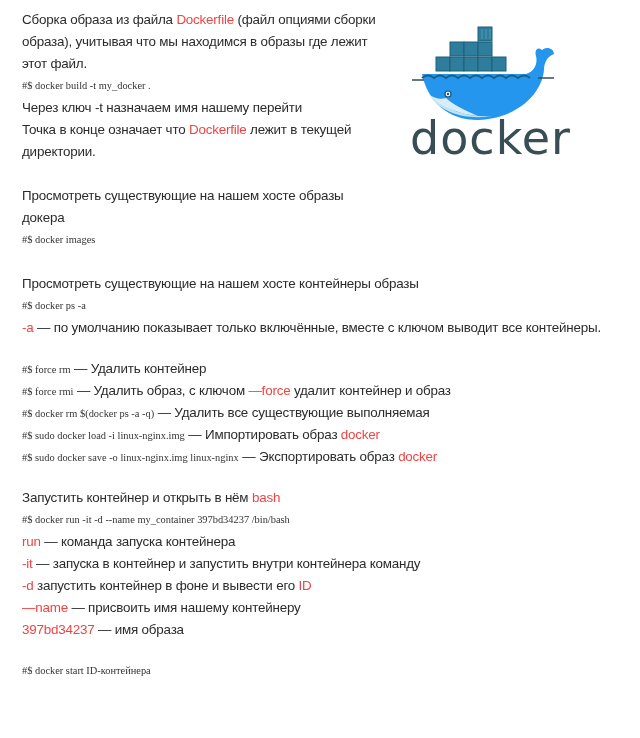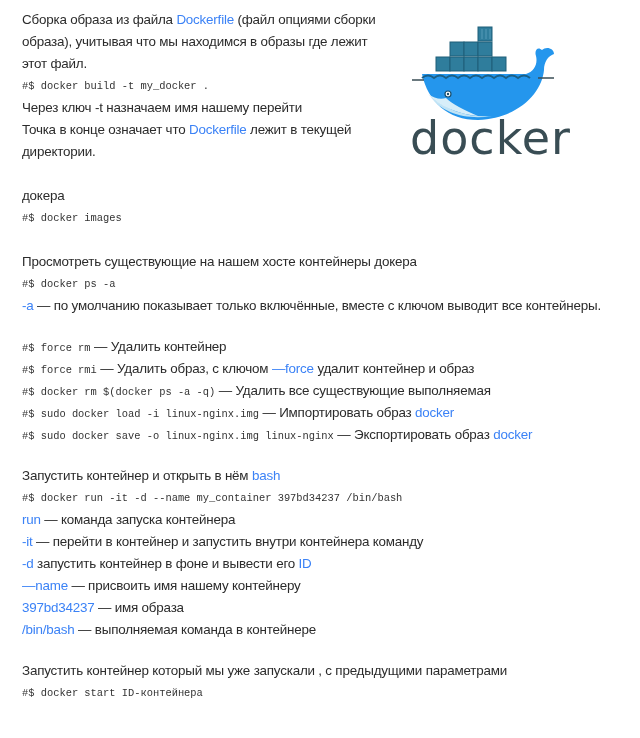--- a/index.html
+++ b/index.html
@@ -1,24 +1,24 @@
 <!DOCTYPE html>
 <html><head>
 <meta charset="utf-8">
 <style>
   html, body { margin: 0; padding: 0; background: #ffffff; }
   body { width: 640px; height: 738px; position: relative; overflow: hidden;
          font-family: "Liberation Sans", sans-serif; color: #2b2b2b; }
   .page { position: absolute; left: 22px; top: 9px; width: 600px; }
   .line { height: 22px; line-height: 22px; font-size: 13.4px; white-space: nowrap; letter-spacing: -0.2px; }
   .line.narrow { width: 370px; }
-  .mono { font-family: Liberation Mono, monospace; font-size: 10.4px; color: #333; letter-spacing: 0; }
+  .mono { font-family: Liberation Serif, serif; font-size: 10.4px; color: #333; letter-spacing: 0; }
   .gap { height: 22px; }
   .gap-s { height: 19px; }
-  .lat { color: #3b82f6; text-align: center; }
+  .lat { color: #ef4444; text-align: center; }
   .logo { position: absolute; left: 408px; top: 22px; width: 180px; height: 140px; }
 </style>
 </head>
 <body>
 
 <div class="logo">
   <svg width="180" height="140" viewBox="0 0 180 140">
 
     <g fill="#2f7d9c" stroke="#1f5f78" stroke-width="1">
       <rect x="70" y="5" width="14" height="14"></rect>
@@ -64,28 +64,29 @@
     <div class="line">Через ключ -t назначаем имя нашему перейти</div>
     <div class="line">
       <span>Точка в конце означает что </span><span class="lat">Dockerfile</span><span> лежит в текущей</span>
     </div>
     <div class="line">директории.</div>
   </div>
 
   <div class="gap"></div>
 
   <div>
+    <div class="line">Просмотреть существующие на нашем хосте образы</div>
     <div class="line">докера</div>
     <div class="line mono">#$ docker images</div>
   </div>
 
   <div class="gap"></div>
 
   <div>
-    <div class="line">Просмотреть существующие на нашем хосте контейнеры докера</div>
+    <div class="line">Просмотреть существующие на нашем хосте контейнеры образы</div>
     <div class="line mono">#$ docker ps -a</div>
     <div class="line">
       <span class="lat">-a</span><span> — по умолчанию показывает только включённые, вместе с ключом выводит все контейнеры.</span>
     </div>
   </div>
 
   <div class="gap-s"></div>
 
   <div>
     <div class="line">
@@ -109,36 +110,32 @@
 
   <div>
     <div class="line">
       <span>Запустить контейнер и открыть в нём </span><span class="lat">bash</span>
     </div>
     <div class="line mono">#$ docker run -it -d --name my_container 397bd34237 /bin/bash</div>
     <div class="line">
       <span class="lat">run</span><span> — команда запуска контейнера</span>
     </div>
     <div class="line">
-      <span class="lat">-it</span><span> — перейти в контейнер и запустить внутри контейнера команду</span>
+      <span class="lat">-it</span><span> — запуска в контейнер и запустить внутри контейнера команду</span>
     </div>
     <div class="line">
       <span class="lat">-d</span><span> запустить контейнер в фоне и вывести его </span><span class="lat">ID</span>
     </div>
     <div class="line">
       <span class="lat">—name</span><span> — присвоить имя нашему контейнеру</span>
     </div>
     <div class="line">
       <span class="lat">397bd34237</span><span> — имя образа</span>
     </div>
-    <div class="line">
-      <span class="lat">/bin/bash</span><span> — выполняемая команда в контейнере</span>
-    </div>
   </div>
 
   <div class="gap-s"></div>
 
   <div>
-    <div class="line">Запустить контейнер который мы уже запускали , с предыдущими параметрами</div>
     <div class="line mono">#$ docker start ID-контейнера</div>
   </div>
 
 </div>
 
 </body></html>

